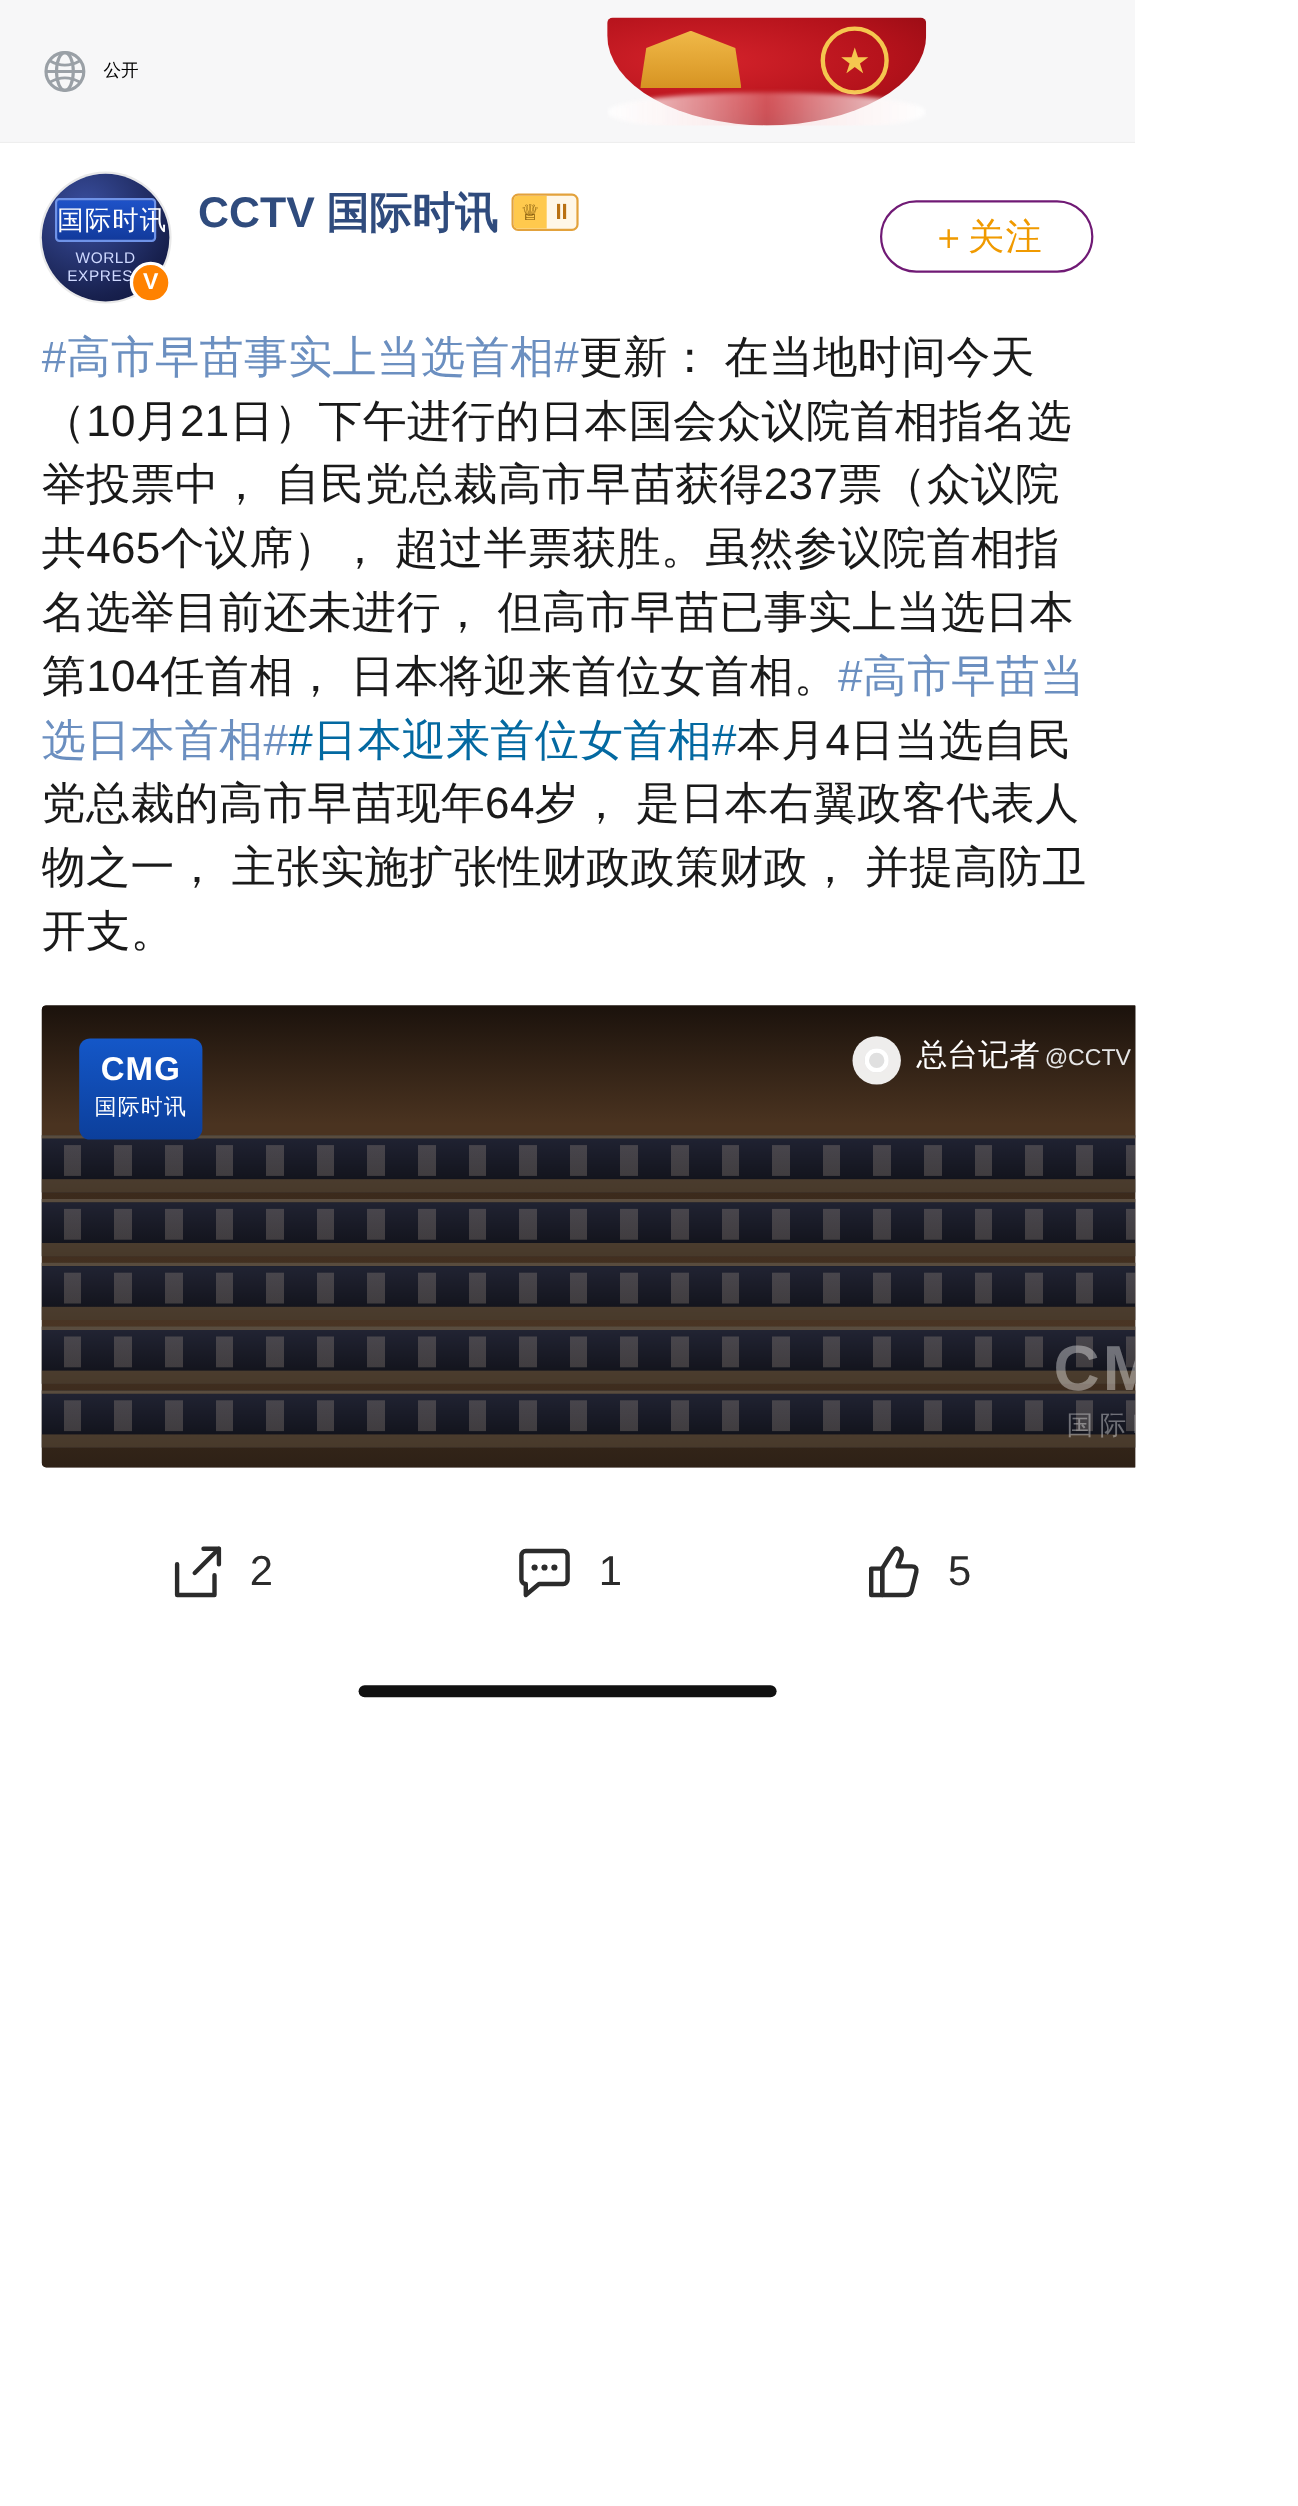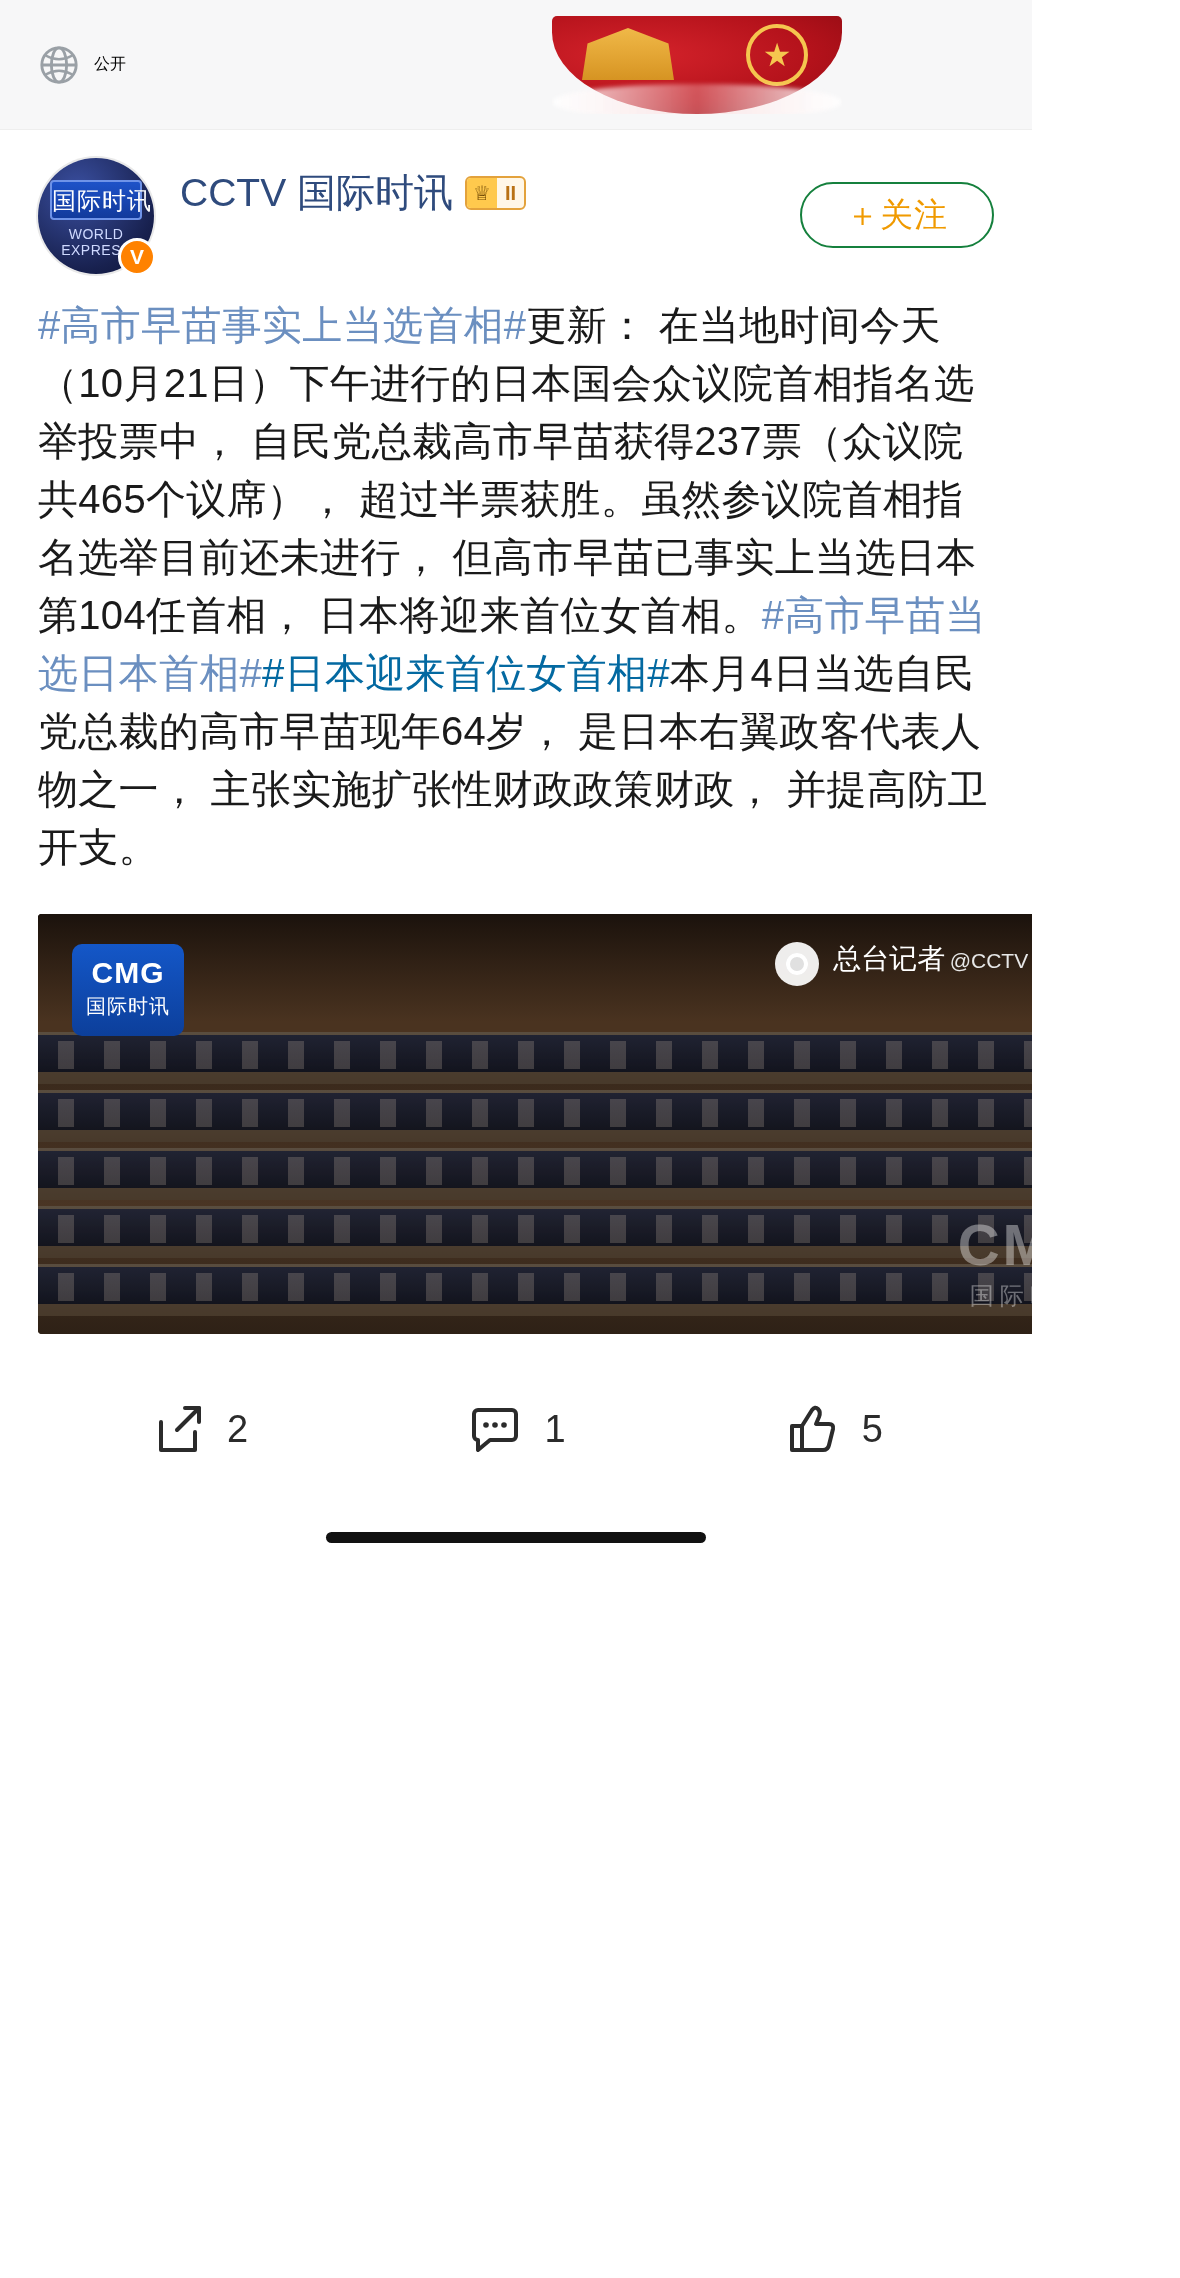--- a/index.html
+++ b/index.html
@@ -143,21 +143,21 @@
     min-width: 0;
   }
   .author-name-line {
     display: flex;
     align-items: center;
     gap: 12px;
   }
   .author-name {
     font-size: 39px;
     color: #2f4b7d;
-    font-weight: 400;
+    font-weight: 700;
     white-space: nowrap;
   }
   .crown-badge {
     display: inline-flex;
     align-items: center;
     gap: 0;
     height: 34px;
     border: 2px solid #e3a23c;
     border-radius: 6px;
     overflow: hidden;
@@ -189,21 +189,21 @@
     gap: 16px;
   }
   .author-sub .src {
     color: #6b8fc0;
   }
   .follow-btn {
     position: absolute;
     right: 0; top: 52px;
     height: 66px;
     min-width: 194px;
-    border: 2px solid #15803d;
+    border: 2px solid #701a75;
     border-radius: 33px;
     color: #f09a00;
     font-size: 33px;
     display: flex;
     align-items: center;
     justify-content: center;
     background: #ffffff;
     letter-spacing: 1px;
   }
 

